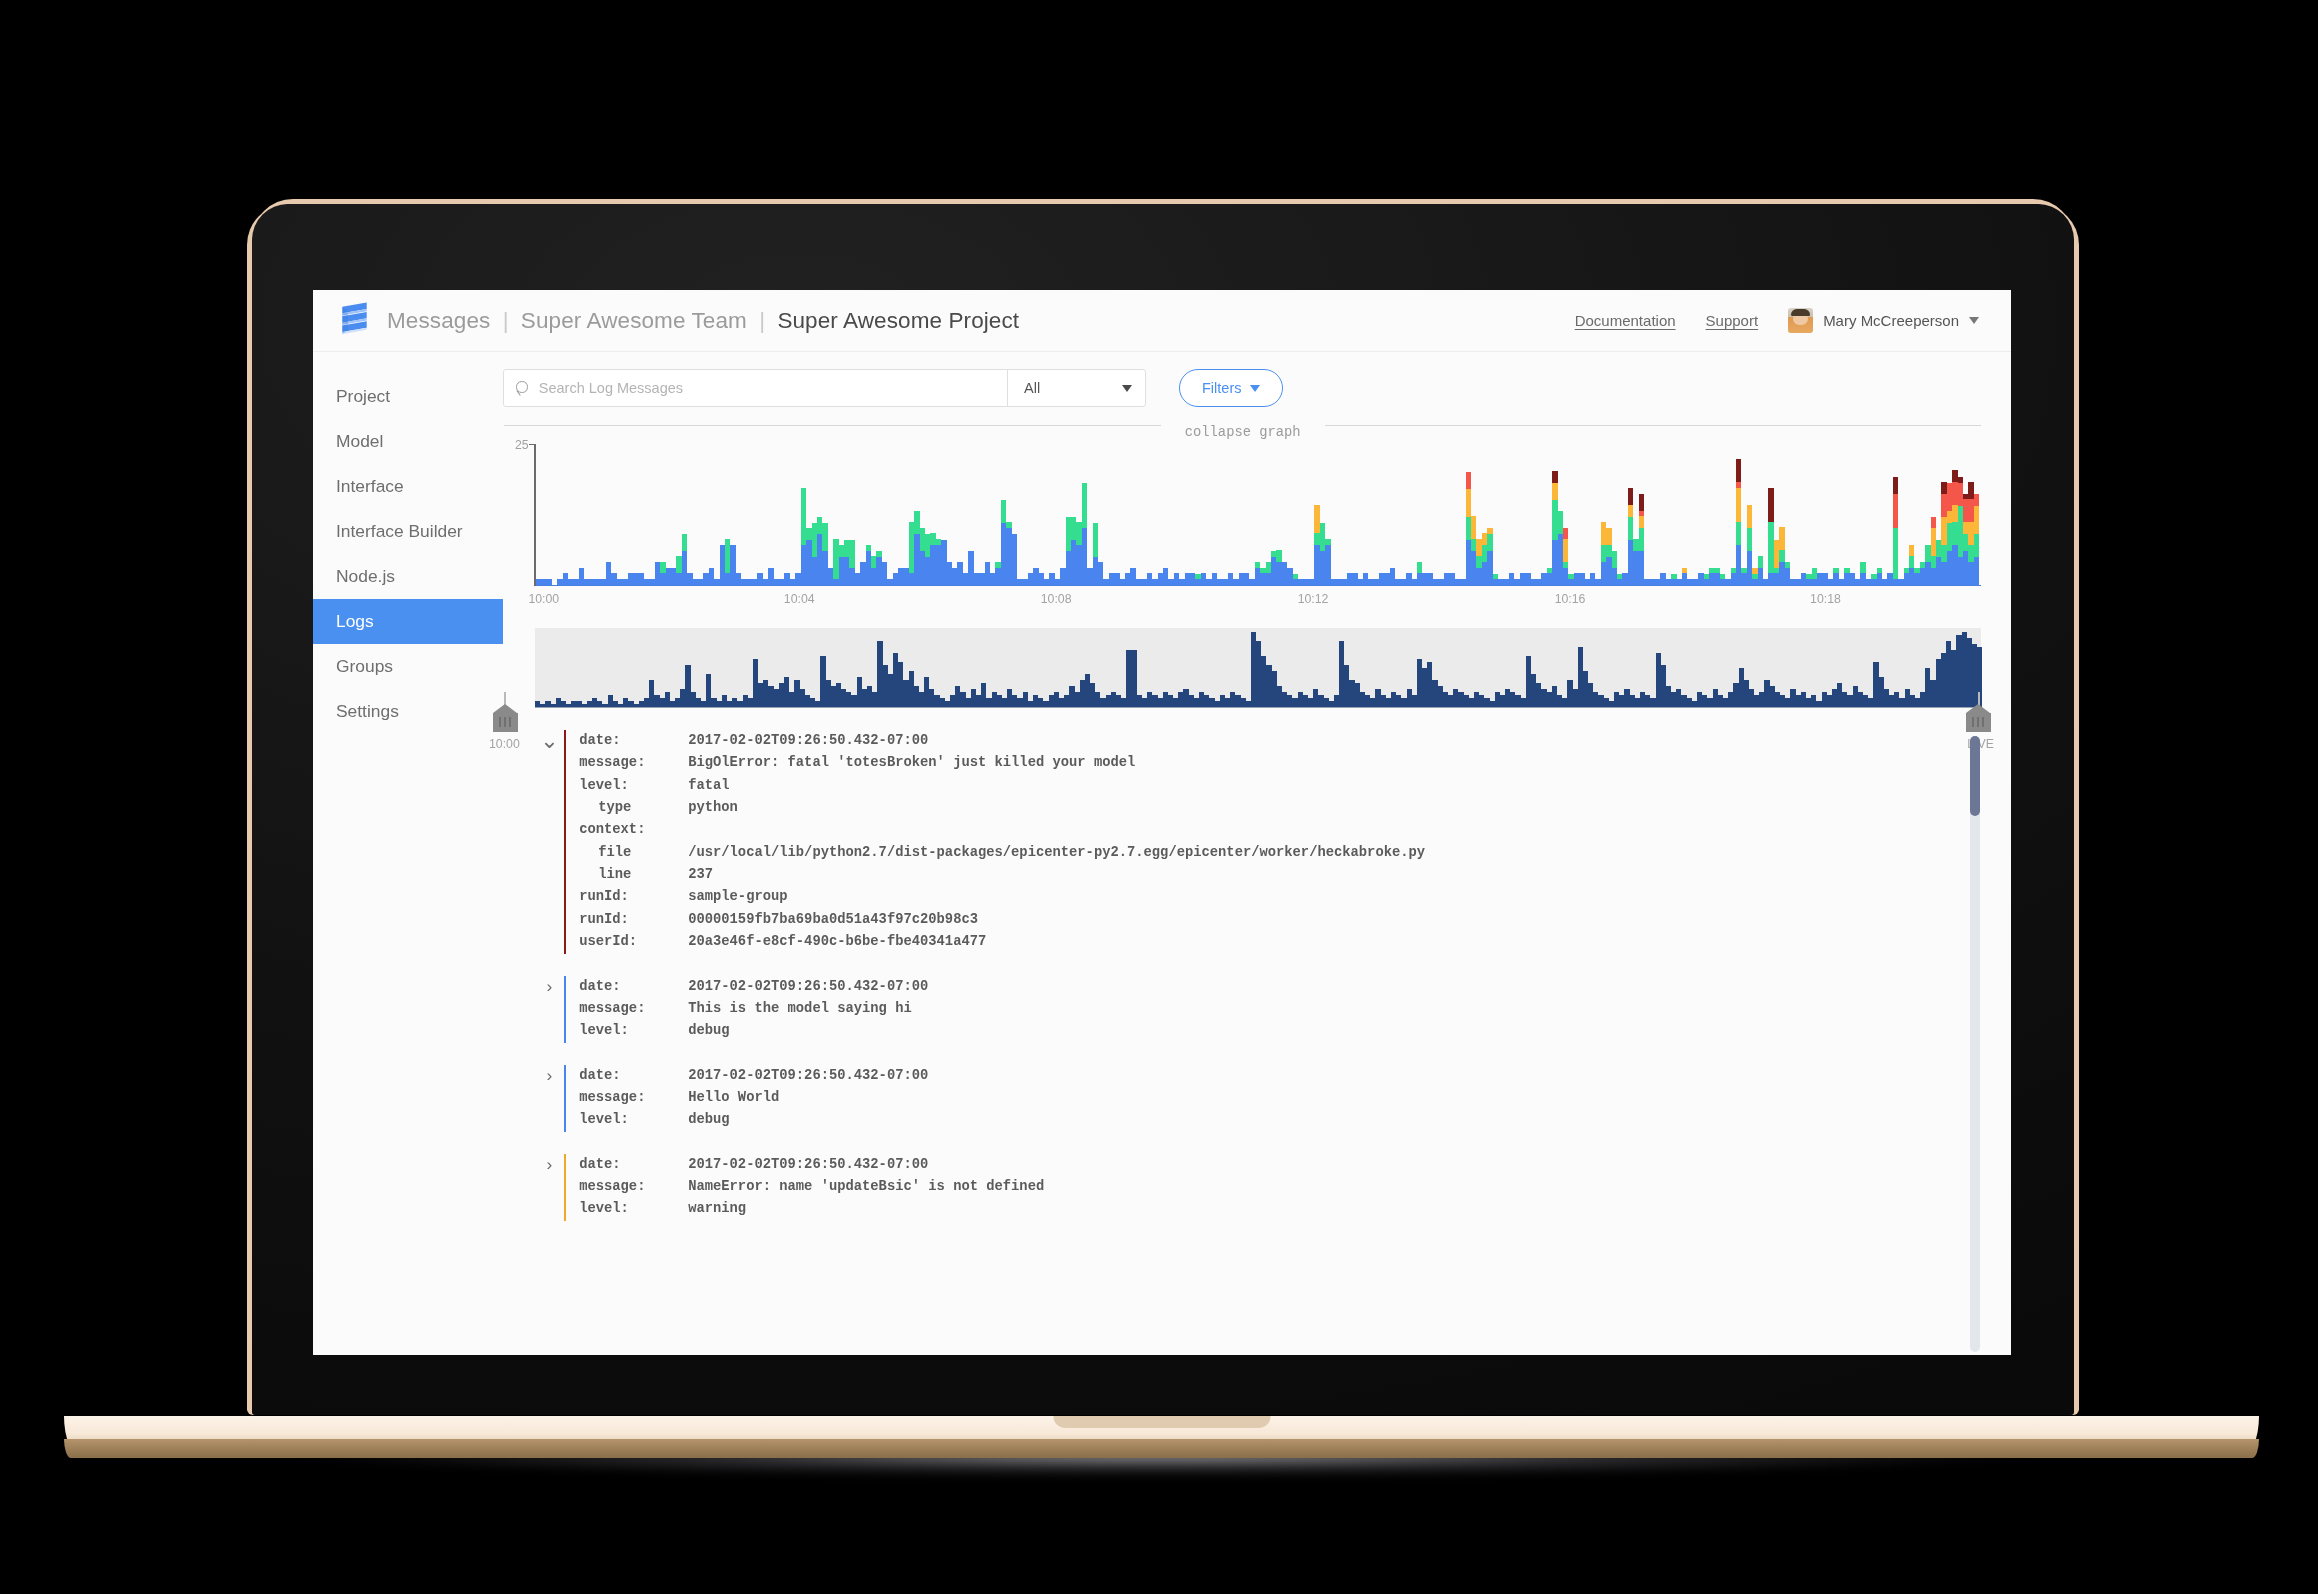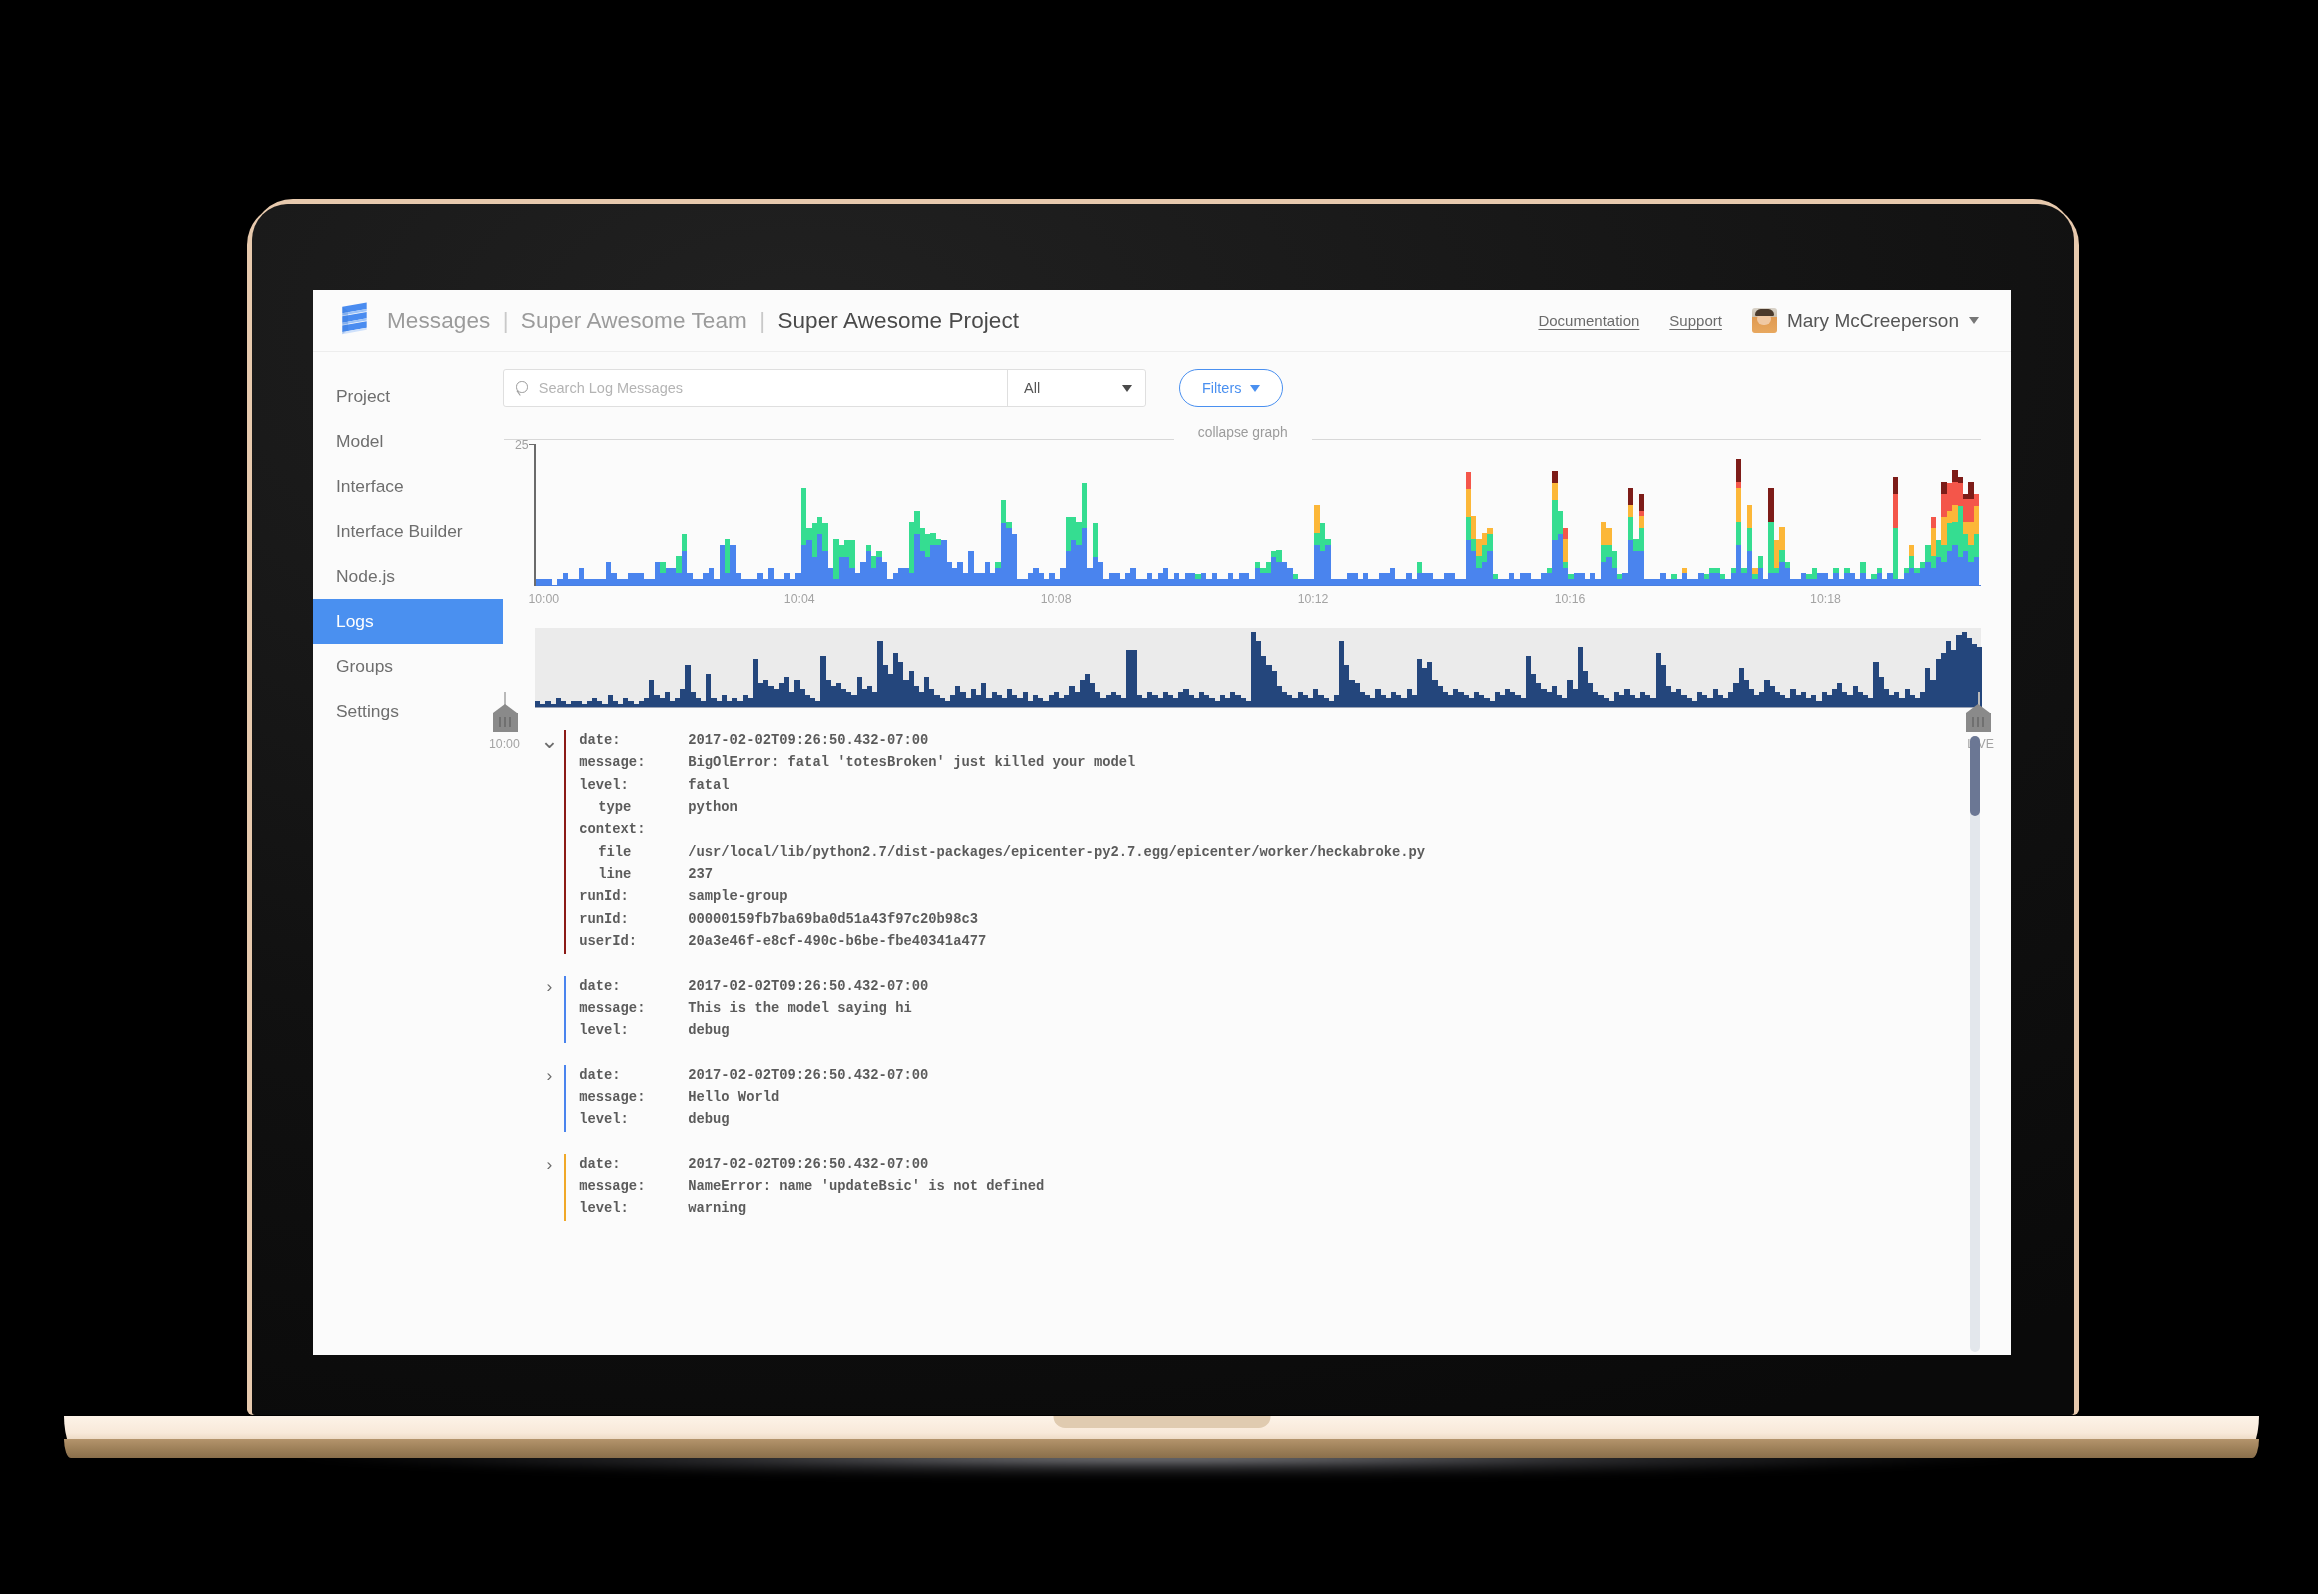--- a/index.html
+++ b/index.html
@@ -95,21 +95,21 @@
     position:relative;
   }
   .avatar::before{
     content:""; position:absolute; left:5px; top:3.6px; width:14.5px; height:13.8px;
     border-radius:50% 50% 45% 45%; background:#f0c9a4;
   }
   .avatar::after{
     content:""; position:absolute; left:2.9px; top:0.7px; width:19px; height:7.2px;
     border-radius:5.8px 5.8px 1.4px 1.4px; background:#4a3a2c;
   }
-  .username { font-size: 19px; color:#555; }
+  .username { font-size: 15px; color:#555; }
   .caret-dn { width:0;height:0;border-left:5.8px solid transparent;border-right:5.8px solid transparent;border-top:7.2px solid #777; }
 
   
   .body { flex:1; display:flex; min-height:0; }
 
   .sidebar { width: 190px; flex:0 0 190px; padding-top: 22px; background:#fbfbfb; }
   .nav-item {
     height: 45px; display:flex; align-items:center;
     padding-left: 23px; font-size: 17.4px; color:#6e6e6e; cursor:pointer;
   }
@@ -144,21 +144,21 @@
 
   .filters-btn {
     display:flex; align-items:center; gap:8.7px;
     height: 38px; padding: 0 22px;
     border: 1.4px solid #4a90f0; border-radius: 19px;
     color:#4a90f0; font-size: 14.5px; background:#fff; cursor:pointer;
   }
   .filters-btn .sel-caret { border-top-color:#4a90f0; }
 
   
-  .collapse-row { display:flex; align-items:flex-end; gap: 24px; padding: 10px 0 4.3px 1.4px; }
+  .collapse-row { display:flex; align-items:flex-start; gap: 24px; padding: 10px 0 4.3px 1.4px; font-family: Liberation Mono, monospace; }
   .collapse-row .rule { height:0.7px; background:#d8d8d8; flex:1; }
   .collapse-row .lbl { font-size:13.8px; color:#9b9b9b; cursor:pointer; }
 
   
   .chart-area { position:relative; padding-left: 1.4px; }
   .chart-row { display:flex; align-items:stretch; }
   .ylabel { width: 30px; flex:0 0 30px; position:relative; }
   .ylabel span { position:absolute; right:5.8px; top:-5.8px; font-size:12.3px; color:#a0a0a0; }
   .axis-v { width: 1.4px; background:#6b6b6b; position:relative; }
   .axis-v::before{ content:""; position:absolute; right:0; top:0; width:7.2px; height:1.4px; background:#6b6b6b; }

